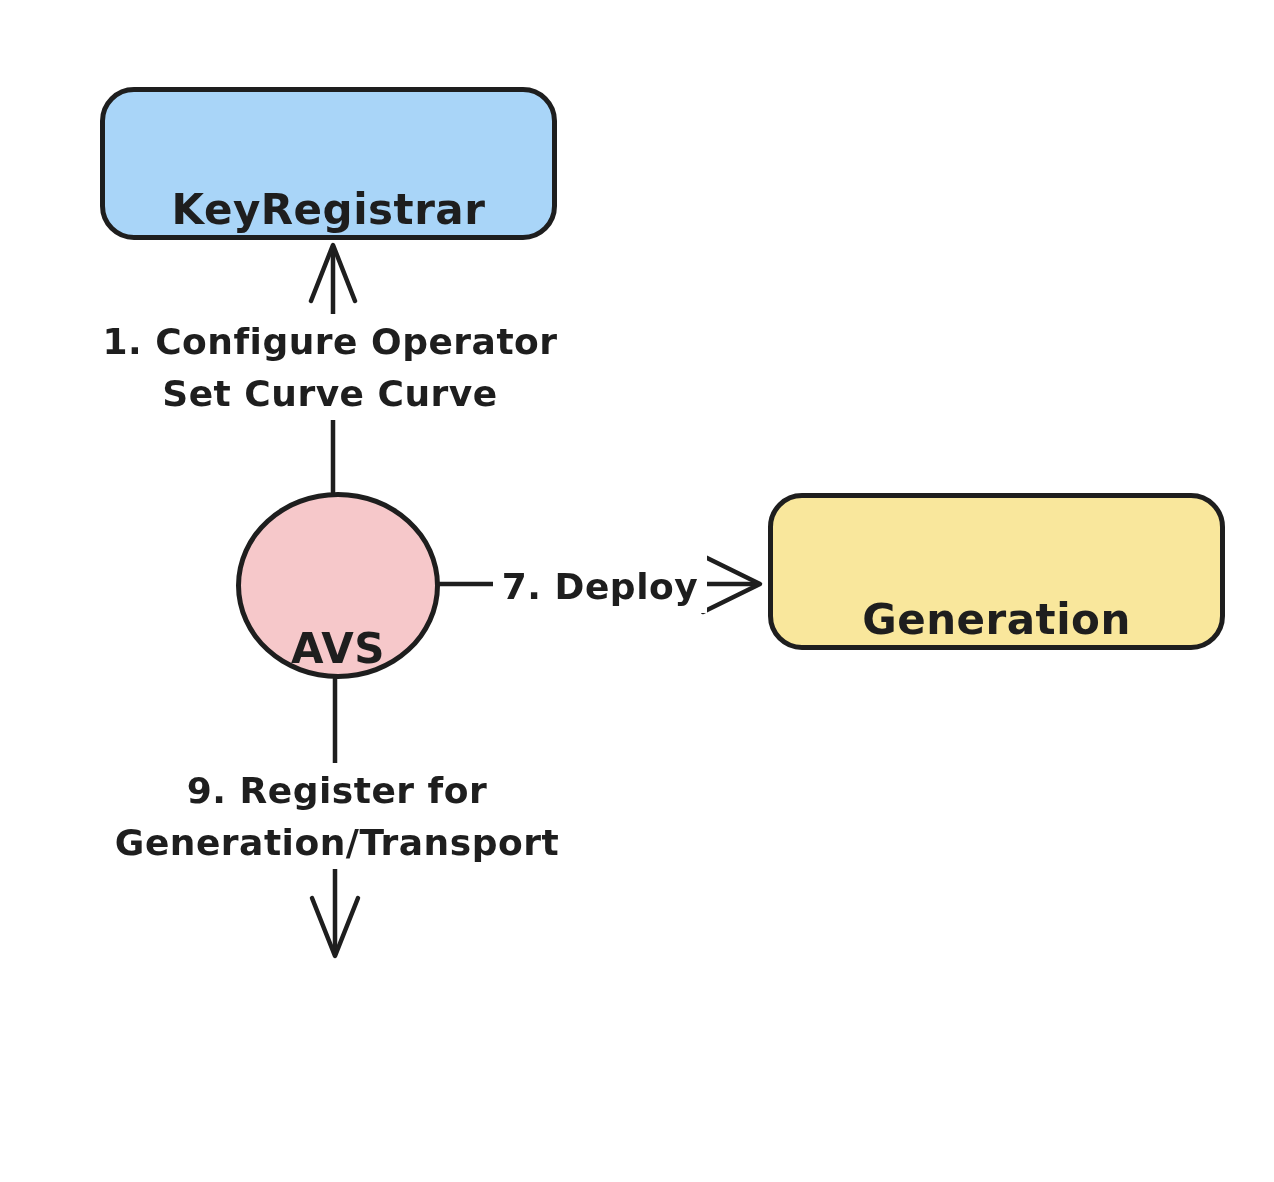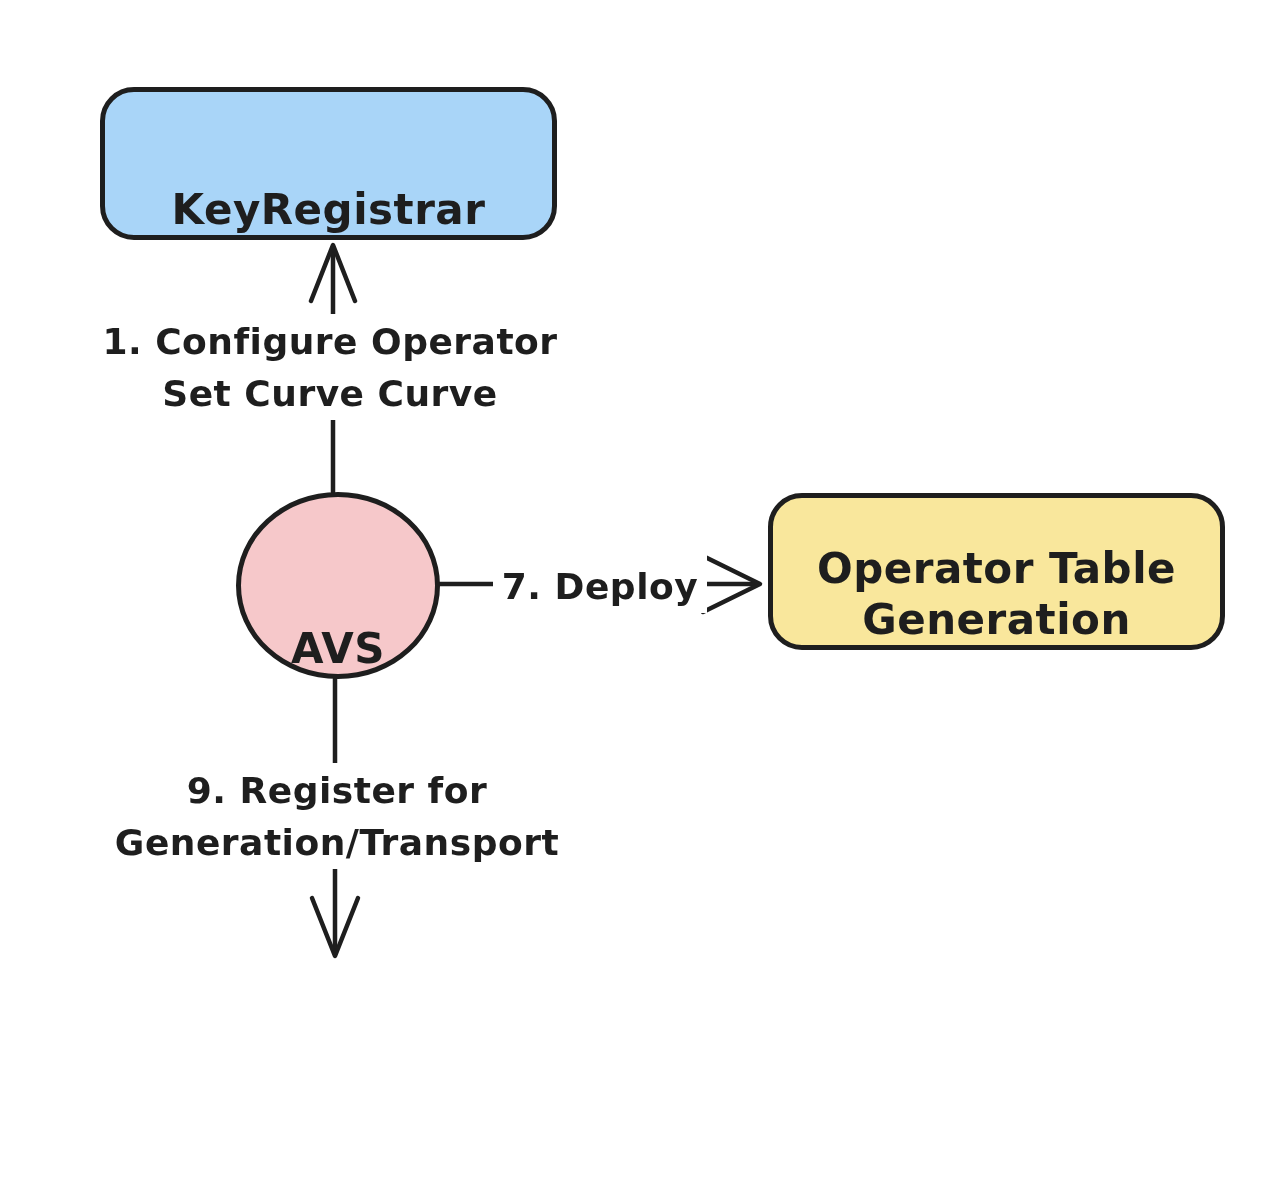--- a/index.html
+++ b/index.html
@@ -97,21 +97,20 @@
   <div class="node rect" id="node-key-registrar" style="background-color: rgb(169, 213, 248);">
     <span class="node-text">KeyRegistrar</span>
   </div>
 
   <div class="node ellipse" id="node-avs" style="background-color: rgb(246, 200, 202);">
     <span class="node-text">AVS</span>
   </div>
 
   <div class="node rect" id="node-operator-table-calc" style="background-color: rgb(249, 231, 156);">
     <span class="node-text">
-      <span class="line" style="display:block">Operator Table</span>
       <span class="line" style="display:block">Generation</span>
     </span>
   </div>
 
 
   <div class="edge-label" id="edge-label-configure">
     <span class="line">1. Configure Operator</span>
     <span class="line">Set Curve Curve</span>
   </div>
 

